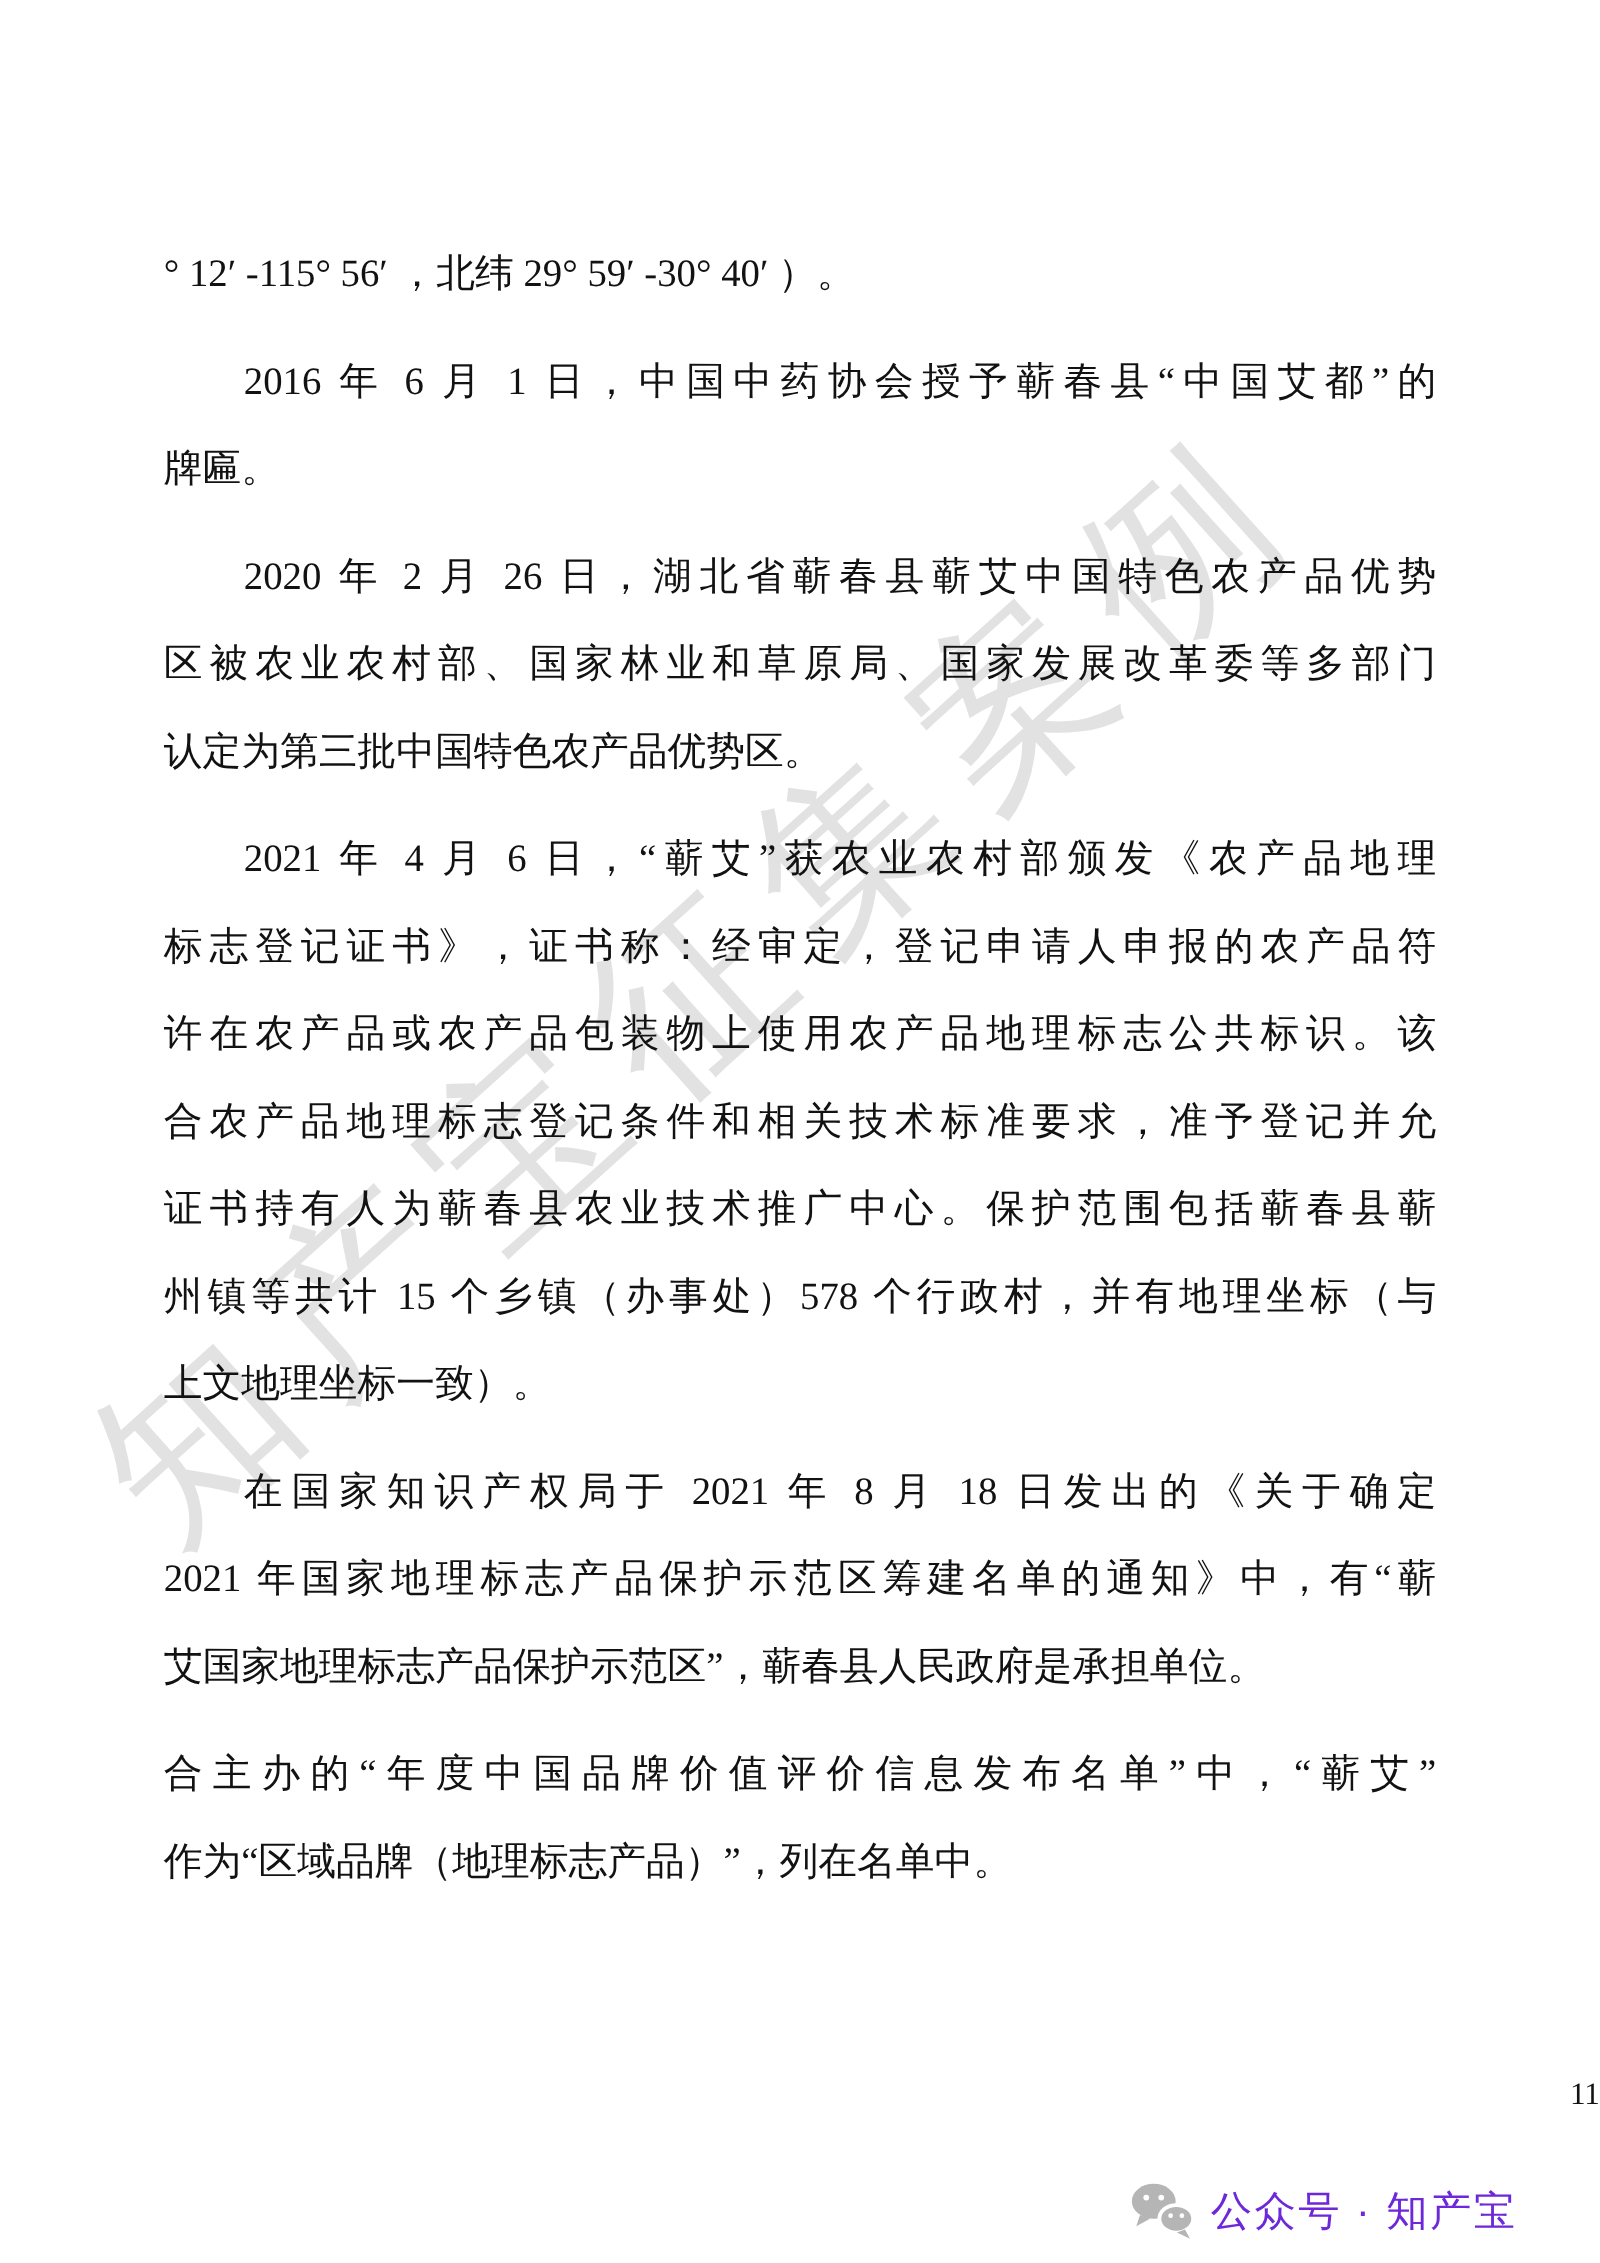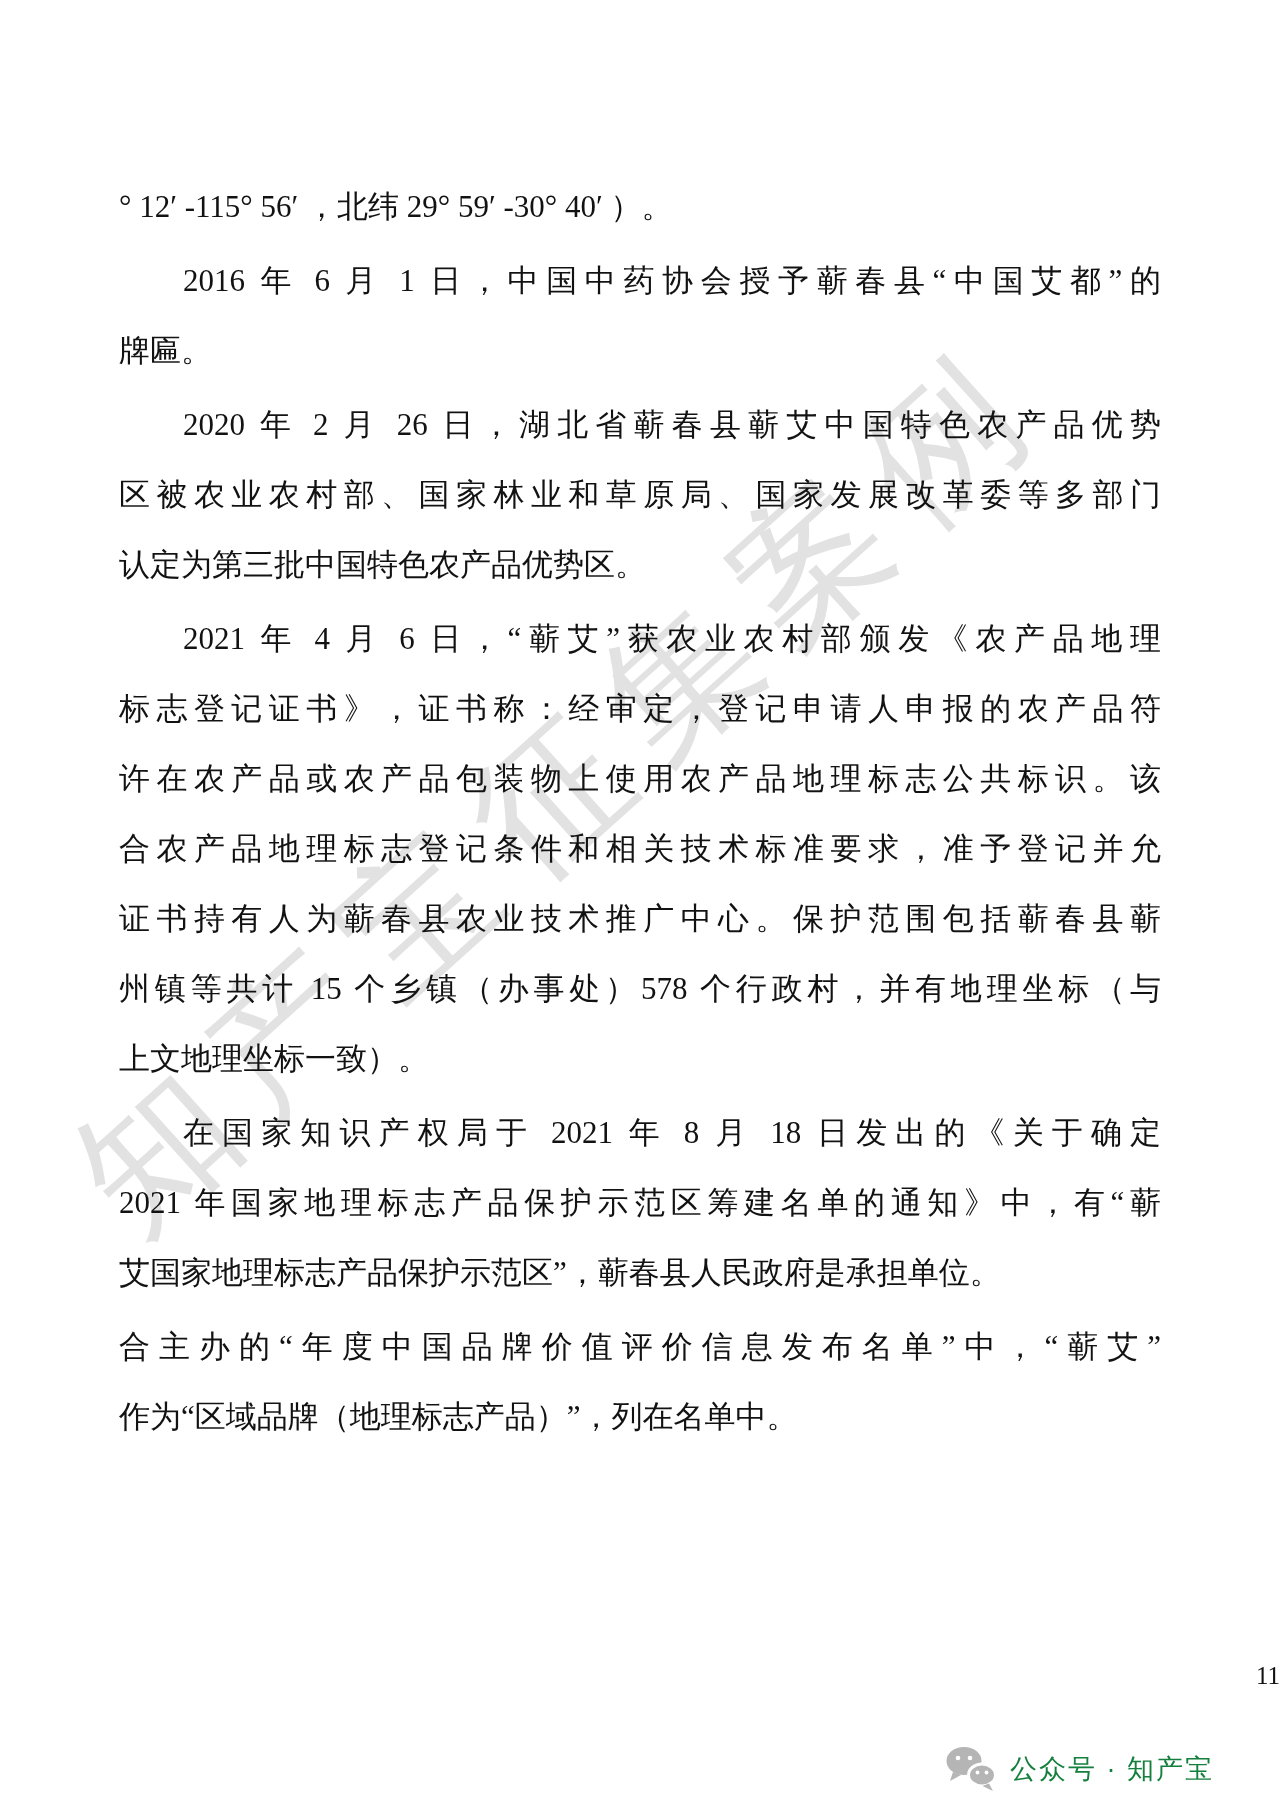--- a/index.html
+++ b/index.html
@@ -23,21 +23,21 @@
     z-index:0;
     pointer-events:none;
     font-family:"Liberation Serif","DejaVu Serif",serif;
   }
   .doc-body{
     position:absolute;
     left:115px;top:168px;
     width:1050px;
     z-index:1;
   }
-  .para{margin:4px;padding:0;}
+  .para{margin:16px;padding:0;}
   .line{
     font-size:31px;
     line-height:70px;
     text-align:justify;
     text-align-last:left;
   }
   .line.fill{text-align-last:justify;}
   .line.indent{text-indent:64px;}
   .page-number{
     position:absolute;
@@ -50,23 +50,23 @@
   .footer{
     position:absolute;
     right:66px;bottom:18px;
     display:flex;
     align-items:center;
     gap:12px;
     z-index:1;
   }
   .footer-label{
     font-family:"Liberation Sans","DejaVu Sans",sans-serif;
-    font-size:27px;
+    font-size:33px;
     letter-spacing:2px;
-    color:#15803d;
+    color:#6d28d9;
   }
   .wechat-icon{display:inline-flex;align-items:center;}
 </style>
 </head>
 <body>
 
 <div class="page">
 
   <div class="watermark">知产宝征集案例</div>
 

